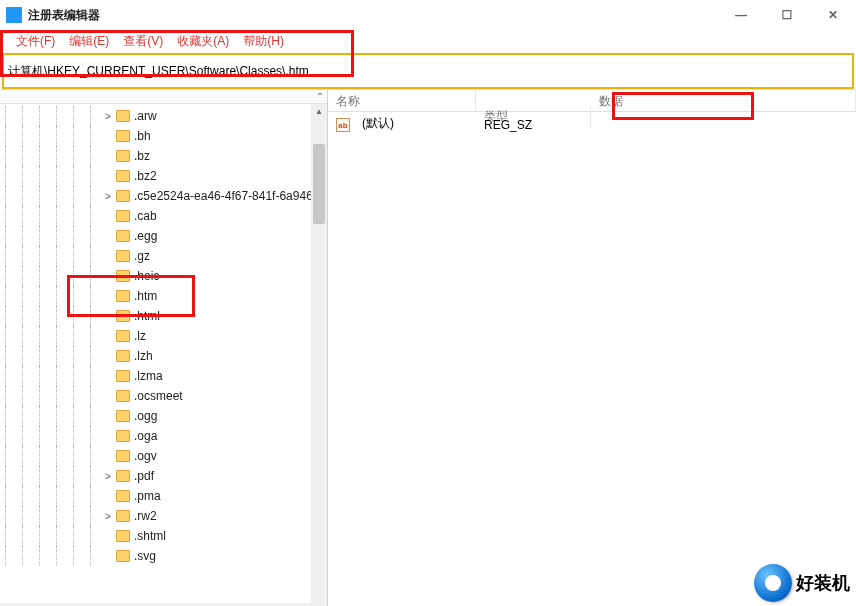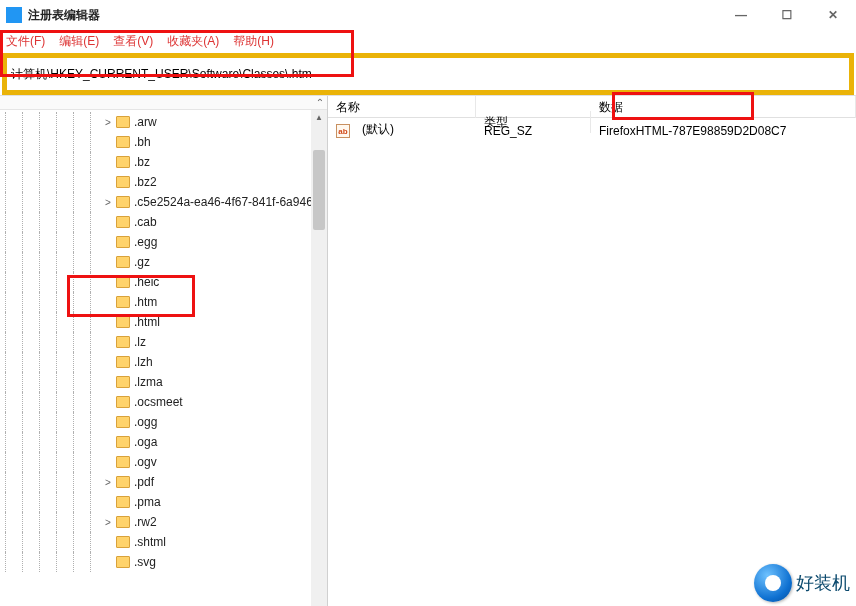--- a/index.html
+++ b/index.html
@@ -2,53 +2,53 @@
 <html><head>
 <meta charset="utf-8">
 <style>
   * { box-sizing: border-box; margin: 0; padding: 0; }
   body { font-family: "Microsoft YaHei", "Segoe UI", sans-serif; font-size: 12px; background: #fff; width: 856px; height: 606px; overflow: hidden; position: relative; }
   .titlebar { height: 30px; display: flex; align-items: center; padding-left: 6px; background: #fff; font-weight: bold; }
   .titlebar .app-icon { width: 16px; height: 16px; background: #2196f3; margin-right: 6px; display: inline-block; }
   .titlebar .title { color: #222; font-size: 12px; flex: 1; }
   .win-controls { display: flex; height: 30px; }
   .win-btn { width: 46px; height: 30px; display: flex; align-items: center; justify-content: center; color: #666; cursor: pointer; font-size: 12px; }
-  .menubar { height: 22px; display: flex; align-items: center; padding-left: 6px; color: #d33; font-size: 12px; position: relative; }
+  .menubar { height: 22px; display: flex; align-items: center; padding-left: 16px; color: #d33; font-size: 12px; position: relative; }
   .menubar span { margin-right: 14px; cursor: pointer; }
-  .addressbar { height: 22px; border: 5px solid #eab308; margin: 1px 2px 0 2px; display: flex; align-items: center; font-size: 12px; padding: 16px 4px; background: #fff; position: relative; }
+  .addressbar { height: 22px; border: 2px solid #eab308; margin: 1px 2px 0 2px; display: flex; align-items: center; font-size: 12px; padding: 16px 4px; background: #fff; position: relative; }
   .addressbar input { border: none; outline: none; width: 100%; font-size: 12px; font-family: inherit; }
   .content { display: flex; height: calc(606px - 30px - 22px - 24px); border-top: 1px solid #e0e0e0; }
   .tree-pane { width: 328px; overflow: hidden; border-right: 1px solid #d0d0d0; position: relative; }
   .tree-header { height: 14px; background: #fafafa; border-bottom: 1px solid #e5e5e5; }
   .tree-header-close { float: right; width: 14px; height: 14px; font-size: 10px; line-height: 14px; text-align: center; color: #666; cursor: pointer; }
   .tree { padding-top: 2px; }
   .tree-row { height: 20px; display: flex; align-items: center; white-space: nowrap; cursor: pointer; }
   .tree-toggle { width: 12px; text-align: center; color: #666; font-size: 10px; display: inline-block; }
   .tree-indent { display: inline-flex; }
   .tree-indent i { width: 12px; height: 20px; border-left: 1px dotted #b0b0b0; display: inline-block; margin-left: 5px; }
   .folder-icon { width: 14px; height: 12px; background: #ffd36b; border: 1px solid #d9a23a; border-radius: 1px; margin: 0 4px 0 2px; display: inline-block; }
   .tree-label { color: #222; }
   .list-pane { flex: 1; position: relative; }
-  .list-header { height: 22px; display: flex; align-items: center; border-bottom: 1px solid #e0e0e0; background: #fff; color: #000000; }
+  .list-header { height: 22px; display: flex; align-items: center; border-bottom: 1px solid #e0e0e0; background: #fff; color: #737373; }
   .list-col-h { padding: 0 8px; border-right: 1px solid #e8e8e8; height: 22px; line-height: 22px; cursor: pointer; }
   .col-name { width: 148px; }
   .col-type { width: 115px; margin-top: 31px; }
   .col-data { flex: 1; }
   .list-row { height: 20px; display: flex; align-items: flex-end; }
   .ab-icon { width: 14px; height: 14px; margin: 0 4px 0 8px; display: inline-flex; align-items: center; justify-content: center; font-size: 8px; font-weight: bold; color: #d04a1a; border: 1px solid #c89060; background: #fff8ef; }
   .list-cell { padding: 0 8px; overflow: hidden; text-overflow: ellipsis; white-space: nowrap; }
   .redbox { position: absolute; border: 3px solid #e11; pointer-events: none; z-index: 50; }
   .scrollbar-v { position: absolute; right: 0; top: 14px; bottom: 0; width: 16px; background: #f0f0f0; }
   .scrollbar-v .thumb { position: absolute; left: 2px; right: 2px; top: 40px; height: 80px; background: #c7c7c7; border-radius: 2px; }
   .scrollbar-v .arr { position: absolute; left: 0; right: 0; height: 16px; text-align: center; font-size: 8px; color: #666; line-height: 16px; }
   .scrollbar-h { position: absolute; left: 0; right: 16px; bottom: 0; height: 16px; background: #f0f0f0; }
   .watermark { position: absolute; right: 6px; bottom: 4px; display: flex; align-items: center; z-index: 60; }
   .watermark .ball { width: 38px; height: 38px; border-radius: 50%; background: radial-gradient(circle at 35% 30%, #6ec2ff 0%, #0d6fd0 65%, #084a94 100%); display: flex; align-items: center; justify-content: center; margin-right: 4px; box-shadow: 1px 1px 3px rgba(0,0,0,.3); }
   .watermark .ball .inner { width: 16px; height: 16px; border-radius: 50%; background: #fff; }
-  .watermark .txt { color: #0c4a6e; font-size: 18px; font-weight: normal; }
+  .watermark .txt { color: #000000; font-size: 18px; font-weight: bold; }
 </style>
 </head>
 <body>
 
 <div class="titlebar">
   <span class="app-icon"></span>
   <span class="title">注册表编辑器</span>
   <div class="win-controls">
     <div class="win-btn">—</div>
     <div class="win-btn">☐</div>
@@ -386,21 +386,20 @@
   <div class="list-pane">
     <div class="list-header">
       <div class="list-col-h col-name">名称</div>
       <div class="list-col-h col-type">类型</div>
       <div class="list-col-h col-data">数据</div>
     </div>
     <div class="list-row">
       <span class="ab-icon">ab</span>
       <div class="list-cell" style="width:122px">(默认)</div>
       <div class="list-cell" style="width:115px">REG_SZ</div>
-      <div class="list-cell" style="flex:1">FirefoxHTML-787E98859D2D08C7</div>
     </div>
   </div>
 
 </div>
 
 <div class="redbox" id="hb1" style="left: 0px; top: 30px; width: 354px; height: 47px;"></div>
 <div class="redbox" id="hb2" style="left: 67px; top: 275px; width: 128px; height: 42px;"></div>
 <div class="redbox" id="hb3" style="left: 612px; top: 92px; width: 142px; height: 28px;"></div>
 
 <div class="watermark">

